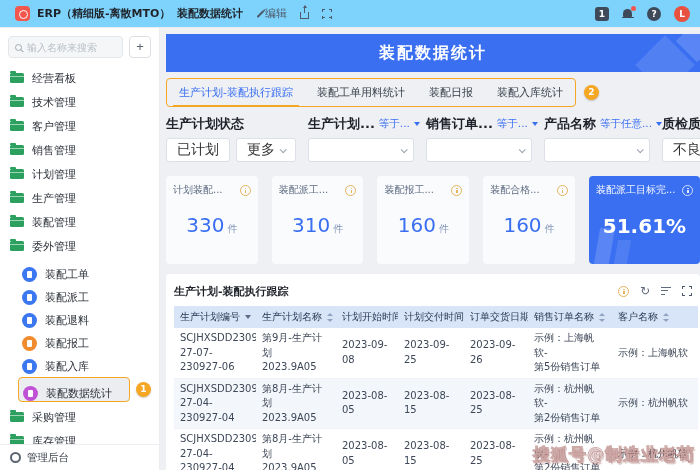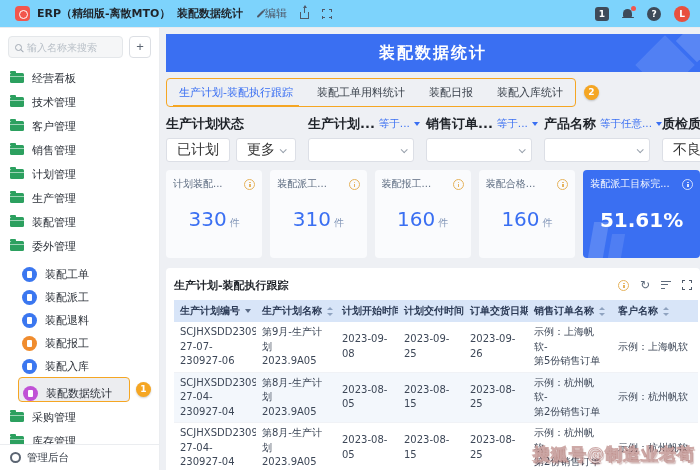--- a/index.html
+++ b/index.html
@@ -101,21 +101,21 @@
   .fc { margin-top:7px; display:flex; gap:6px; }
   .fbtn { height:24px; padding:0 10px; border:1px solid #dcdfe6; background:#fff; border-radius:3px; font-size:14px;
           color:#333; display:inline-flex; align-items:center; gap:5px; cursor:pointer; white-space:nowrap;
           font-family:"DejaVu Sans","Liberation Sans",sans-serif; }
   .chev { width:5px; height:5px; border-right:1.2px solid #99a2ad; border-bottom:1.2px solid #99a2ad;
           transform:rotate(45deg) translateY(-1px); flex:none; }
   .fsel { height:24px; width:100%; border:1px solid #dcdfe6; background:#fff; border-radius:3px;
           display:flex; align-items:center; justify-content:flex-end; padding:0 7px; cursor:pointer; }
   .fg-sel { width:106px; }
 
-  .cards { margin-top:8px; display:flex; gap:8px; }
+  .cards { margin-top:14px; display:flex; gap:14px; }
   .card { flex:1; height:88px; background:#fafbfd; border-radius:4px; padding:7px 7px; position:relative; overflow:hidden; }
   .card.blue { flex:1.25; background:#3a6ff2; }
   .chead { display:flex; justify-content:space-between; align-items:center; gap:4px; }
   .ct { font-size:10px; color:#5e6d82; white-space:nowrap; overflow:hidden; }
   .blue .ct { color:rgba(255,255,255,.95); }
   .info { width:11px; height:11px; border:1px solid #e6b35c; border-radius:50%; position:relative; flex:none; cursor:pointer; }
   .info::before { content:""; position:absolute; left:4.2px; top:2px; width:1.4px; height:1.4px; background:#e6b35c; border-radius:50%; }
   .info::after { content:""; position:absolute; left:4.2px; top:4.4px; width:1.4px; height:3.6px; background:#e6b35c; }
   .blue .info { border-color:rgba(255,255,255,.75); }
   .blue .info::before, .blue .info::after { background:rgba(255,255,255,.85); }
@@ -131,21 +131,21 @@
   .table-card { margin-top:10px; background:#fff; border-radius:4px 4px 0 0; padding:6px 8px 0; height:210px; }
   .tt-row { display:flex; align-items:center; height:22px; }
   .tt { font-size:11px; font-weight:bold; color:#1f2329; }
   .tt-icons { margin-left:auto; display:flex; gap:11px; align-items:center; }
   .refresh { font-size:12px; color:#5e6b7c; line-height:1; cursor:pointer; }
   .filt-icon { width:10px; height:9px; background:
       linear-gradient(#5e6b7c,#5e6b7c) left top/10px 1.2px no-repeat,
       linear-gradient(#5e6b7c,#5e6b7c) left center/7px 1.2px no-repeat,
       linear-gradient(#5e6b7c,#5e6b7c) left bottom/4px 1.2px no-repeat; cursor:pointer; }
   table { border-collapse:collapse; table-layout:fixed; width:100%; margin-top:4px; }
-  thead th { background:#d8e5f8; font-size:10px; color:#2b3a55; font-weight:bold; text-align:left;
+  thead th { background:#d8e5f8; font-size:10px; color:#2b3a55; font-weight:normal; text-align:left;
              padding:4px 6px; white-space:nowrap; overflow:hidden; cursor:pointer; }
   td { font-size:10px; color:#3d4757; padding:3px 6px; vertical-align:middle; white-space:pre-line;
        line-height:1.45; border-bottom:1px solid #f0f2f6; overflow:hidden; }
   tbody tr { height:33px; background:#fff; }
   tbody tr:nth-child(even) { background:#f3f7fc; }
   .sd { display:inline-block; border-left:3px solid transparent; border-right:3px solid transparent;
         border-top:4px solid #5a6b85; margin-left:5px; vertical-align:middle; }
   .sb { display:inline-block; width:6px; height:9px; position:relative; margin-left:5px; vertical-align:middle; }
   .sb::before { content:""; position:absolute; top:0; left:0; border-left:3px solid transparent;
                 border-right:3px solid transparent; border-bottom:3.5px solid #8fa3c0; }

